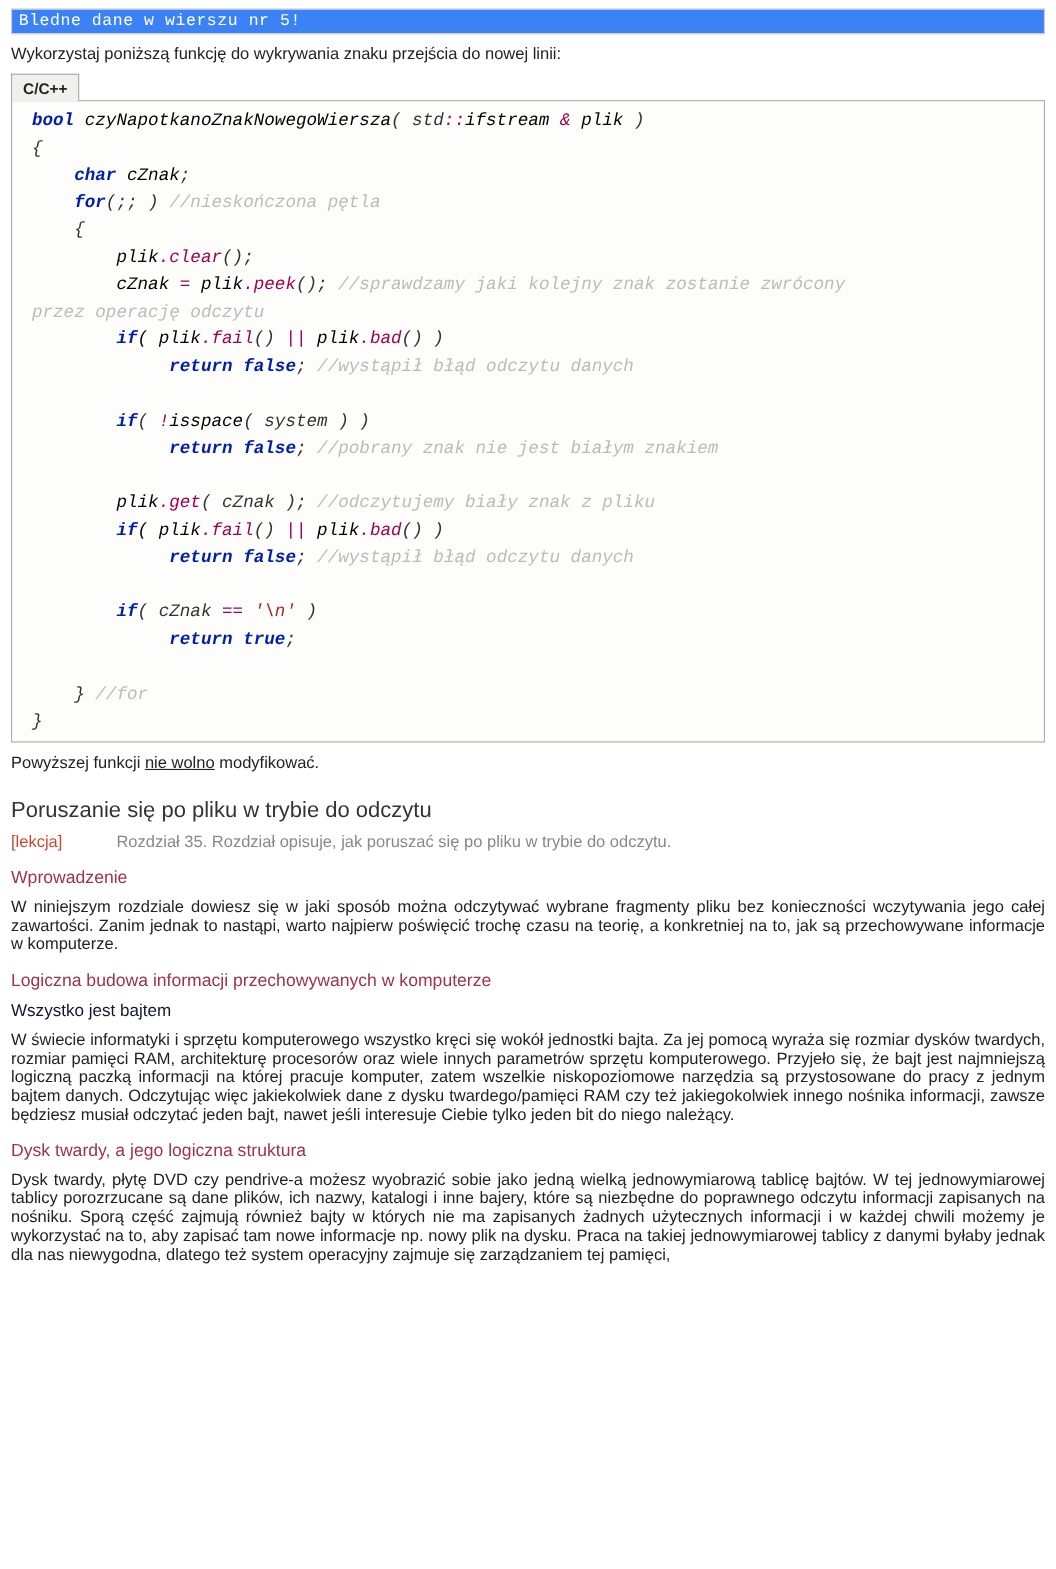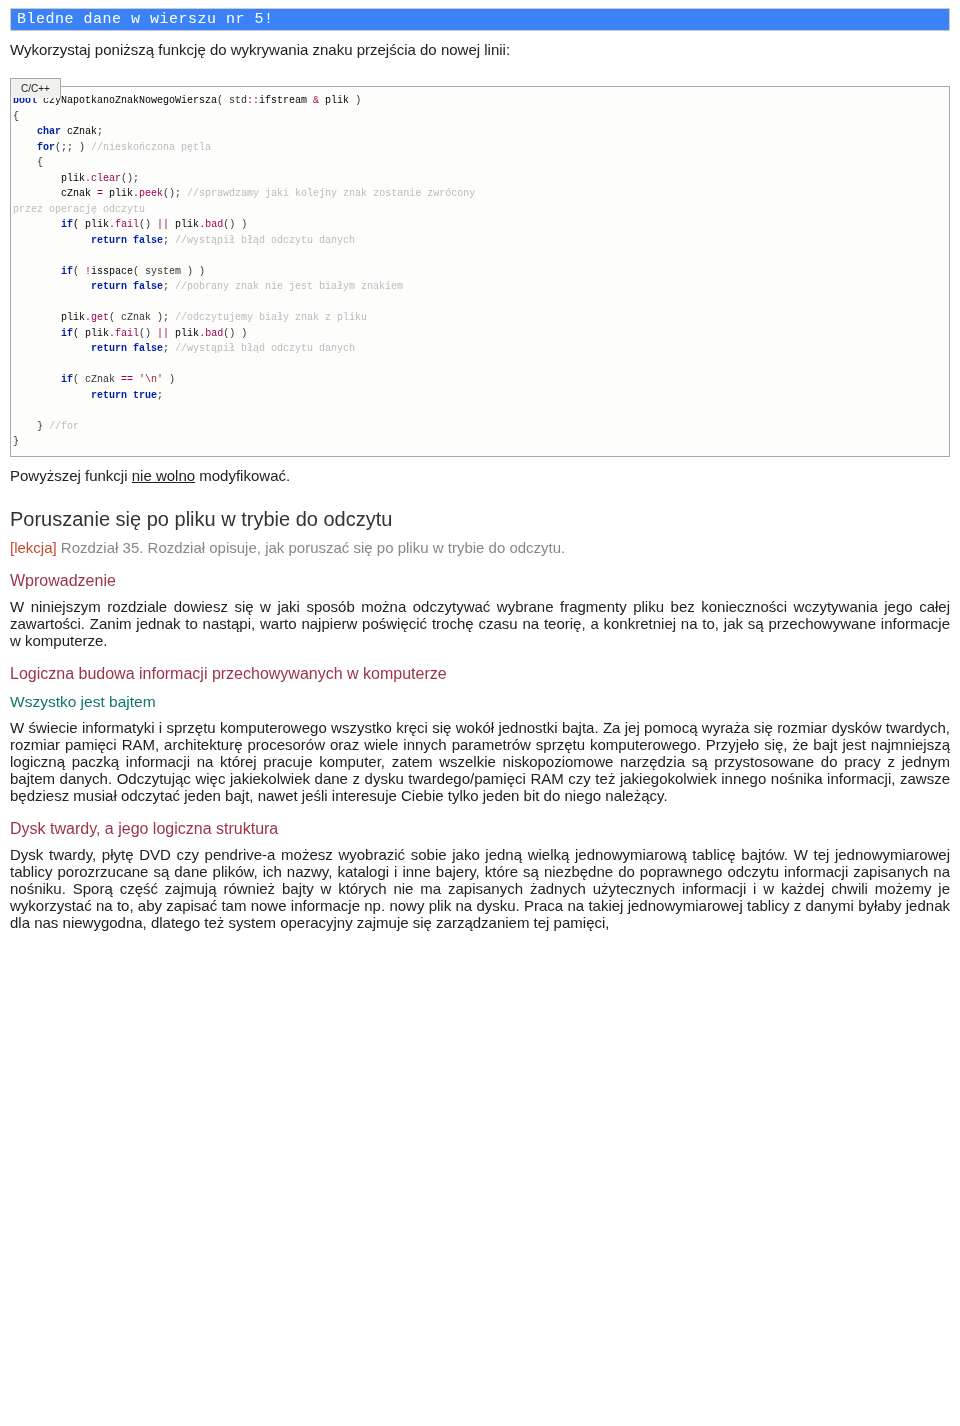--- a/index.html
+++ b/index.html
@@ -21,60 +21,61 @@
     letter-spacing: 0.5px;
   }
   p { margin: 8px 0; text-align: justify; }
   .intro { color: #222; }
   .code-lang {
     display: inline-block;
     background: #f0f0ec;
     border: 1px solid #aaa;
     border-bottom: none;
     padding: 4px 10px;
-    font-weight: normal;
-    font-size: 10px;
+    font-weight: bold;
+    font-size: 14px;
     position: relative;
-    top: 12px;
+    top: 1px;
   }
   .code-block {
     border: 1px solid #aaa;
     background: #fdfdfc;
     font-family: "Courier New", monospace;
-    font-size: 10px;
+    font-size: 16px;
     line-height: 1.55;
-    padding: 6px 2px;
+    padding: 6px 18px;
     margin: 0 0 10px 0;
     white-space: pre;
     overflow-x: auto;
+    font-style: italic;
   }
   .tok-kw { color: #001eaa; font-weight: bold; }
   .tok-id { color: #000; }
   .tok-punc { color: #333; }
   .tok-call { color: #a00050; }
   .tok-num, .tok-str { color: #a52a2a; }
   .tok-comment { color: #bbb; }
   .after-note { margin: 8px 0 24px 0; }
   .underline { text-decoration: underline; }
   .section-title {
     color: #333;
     font-size: 20px;
     margin: 24px 0 8px 0;
   }
   .lesson-line { margin: 6px 0 14px 0; }
   .tag { color: #c74a2e; }
-  .lesson-desc { color: #888; }
+  .lesson-desc { color: #888; margin-left: 45px; }
   h3.subsection {
     color: #9b344a;
     font-weight: normal;
     font-size: 16px;
     margin: 16px 0 6px 0;
   }
   h4.subsub {
-    color: #0f766e;
+    color: #0f172a;
     font-weight: normal;
     font-size: 15.5px;
     margin: 10px 0 4px 0;
   }
   .bold { font-weight: normal; }
 </style>
 </head>
 <body>
 
 

